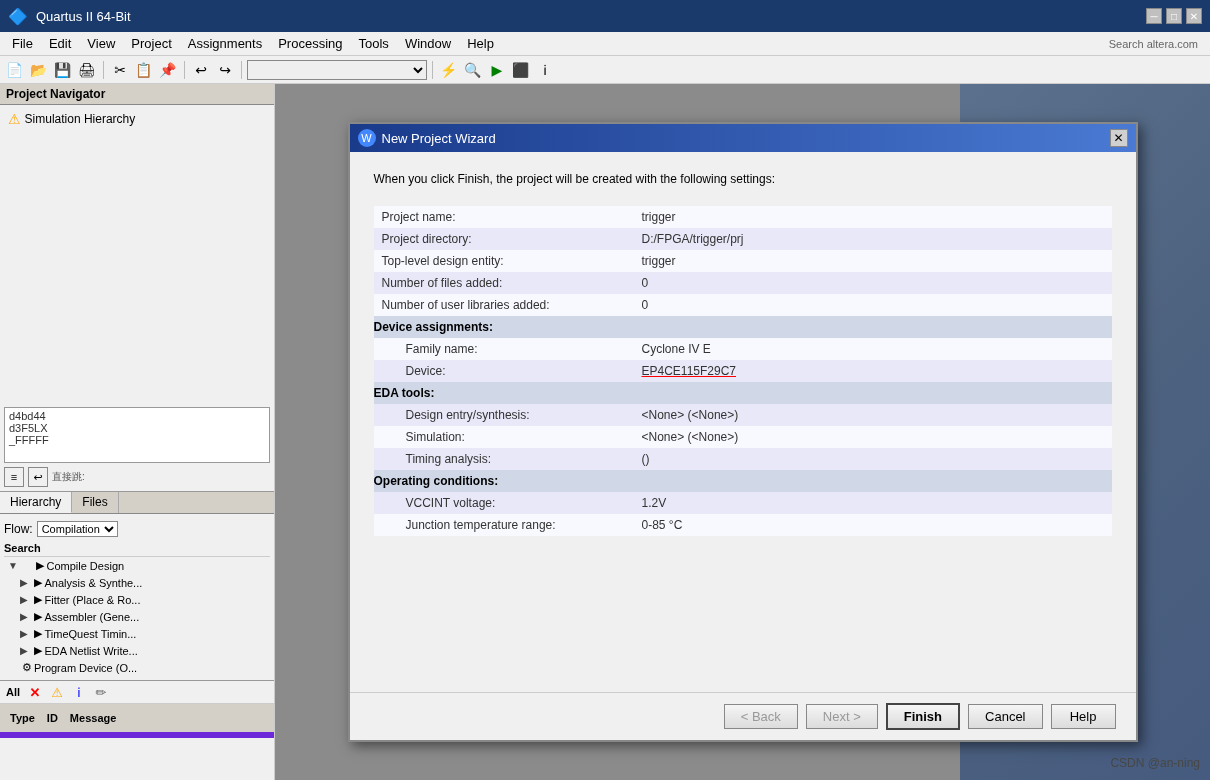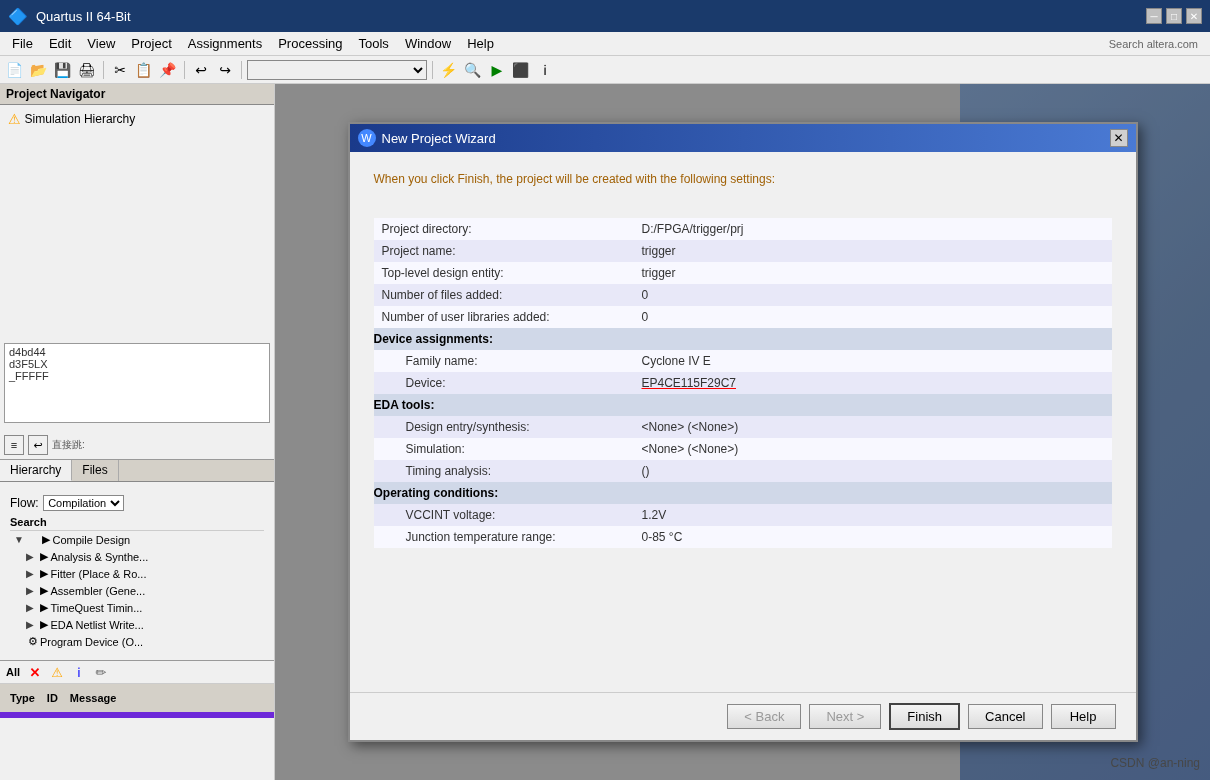--- a/index.html
+++ b/index.html
@@ -155,51 +155,50 @@
       font-size: 12px;
       cursor: pointer;
       border-right: 1px solid #aaa;
       background: #d4d0c8;
     }
     .tab.active {
       background: #f0f0f0;
       border-bottom: 1px solid #f0f0f0;
     }
     .tasks-section {
-      padding: 10px;
+      padding: 4px;
     }
     .flow-label {
       display: flex;
       align-items: center;
       gap: 4px;
       padding: 3px 0;
       font-size: 12px;
     }
     .flow-select {
       font-size: 11px;
       border: 1px solid #888;
       background: white;
-      text-align: center;
     }
     .tasks-list {
       font-size: 11px;
     }
     .task-item {
       display: flex;
       align-items: center;
       gap: 2px;
       padding: 2px 0 2px 4px;
       cursor: pointer;
     }
     .task-expand { font-size: 10px; color: #444; width: 12px; }
 
     
     .message-panel {
       border-top: 1px solid #999;
-      height: 120px;
+      height: 100px;
     }
     .msg-icon-bar {
       display: flex;
       align-items: center;
       padding: 2px 4px;
       gap: 4px;
       border-bottom: 1px solid #ccc;
       background: #f0f0f0;
     }
     .msg-icon {
@@ -316,22 +315,22 @@
       flex: 1;
     }
     .dialog-heading {
       font-size: 18px;
       font-weight: bold;
       color: #000080;
       margin-bottom: 10px;
     }
     .dialog-subtext {
       font-size: 12px;
-      margin-bottom: 32px;
-      color: #a16207;
+      margin-bottom: 20px;
+      color: #000000;
     }
     .summary-table {
       width: 100%;
       font-size: 12px;
       border-collapse: collapse;
     }
     .summary-table tr td {
       padding: 4px 8px;
       vertical-align: top;
     }
@@ -377,21 +376,21 @@
       padding: 4px 16px;
       font-size: 13px;
       border: 1px solid #888;
       background: linear-gradient(to bottom, #f5f5f5, #dcdcdc);
       cursor: pointer;
       min-width: 65px;
       text-align: center;
     }
     .dialog-btn.primary {
       border: 2px solid #444;
-      font-weight: normal;
+      font-weight: bold;
     }
     .dialog-btn.disabled {
       color: #999;
       cursor: default;
     }
 
     
     .text-area-box {
       background: #fff;
       border: 1px solid #999;
@@ -460,21 +459,21 @@
       <div class="panel-title">
         <span>Project Navigator</span>
       </div>
       <div class="panel-content">
         <div class="tree-item">
           <span class="warning-icon">⚠</span>
           <span>Simulation Hierarchy</span>
         </div>
       </div>
 
-      <div class="text-area-box" style="margin:0 4px 12px 4px; height:80px;">
+      <div class="text-area-box" style="margin:0 4px 4px 4px; height:56px;">
         <div>d4bd44</div>
         <div>d3F5LX</div>
         <div>_FFFFF</div>
       </div>
 
       <div style="display:flex; flex-direction:column; gap:4px; padding:0 4px 4px 4px;">
         <div style="display:flex; gap:4px; align-items:center;">
           <div style="width:20px;height:20px;border:1px solid #888;display:flex;align-items:center;justify-content:center;cursor:pointer;font-size:11px;background:#f0f0f0;">≡</div>
           <div style="width:20px;height:20px;border:1px solid #888;display:flex;align-items:center;justify-content:center;cursor:pointer;font-size:11px;background:#f0f0f0;">↩</div>
           <div style="font-size:10px;color:#555;">直接跳:</div>
@@ -568,26 +567,26 @@
             </div>
             <div class="dialog-close">✕</div>
           </div>
 
           <div class="dialog-body">
             <div class="dialog-subtext">When you click Finish, the project will be created with the following settings:</div>
 
             <table class="summary-table">
               <tbody id="summary-tbody">
               <tr>
+                    <td class="label-col">Project name:</td>
+                    <td class="value-col">trigger</td>
+                  </tr>
+                  <tr>
                     <td class="label-col">Project directory:</td>
                     <td class="value-col">D:/FPGA/trigger/prj</td>
-                  </tr>
-                  <tr>
-                    <td class="label-col">Project name:</td>
-                    <td class="value-col">trigger</td>
                   </tr>
                   <tr>
                     <td class="label-col">Top-level design entity:</td>
                     <td class="value-col">trigger</td>
                   </tr>
                   <tr>
                     <td class="label-col">Number of files added:</td>
                     <td class="value-col">0</td>
                   </tr>
                   <tr>

